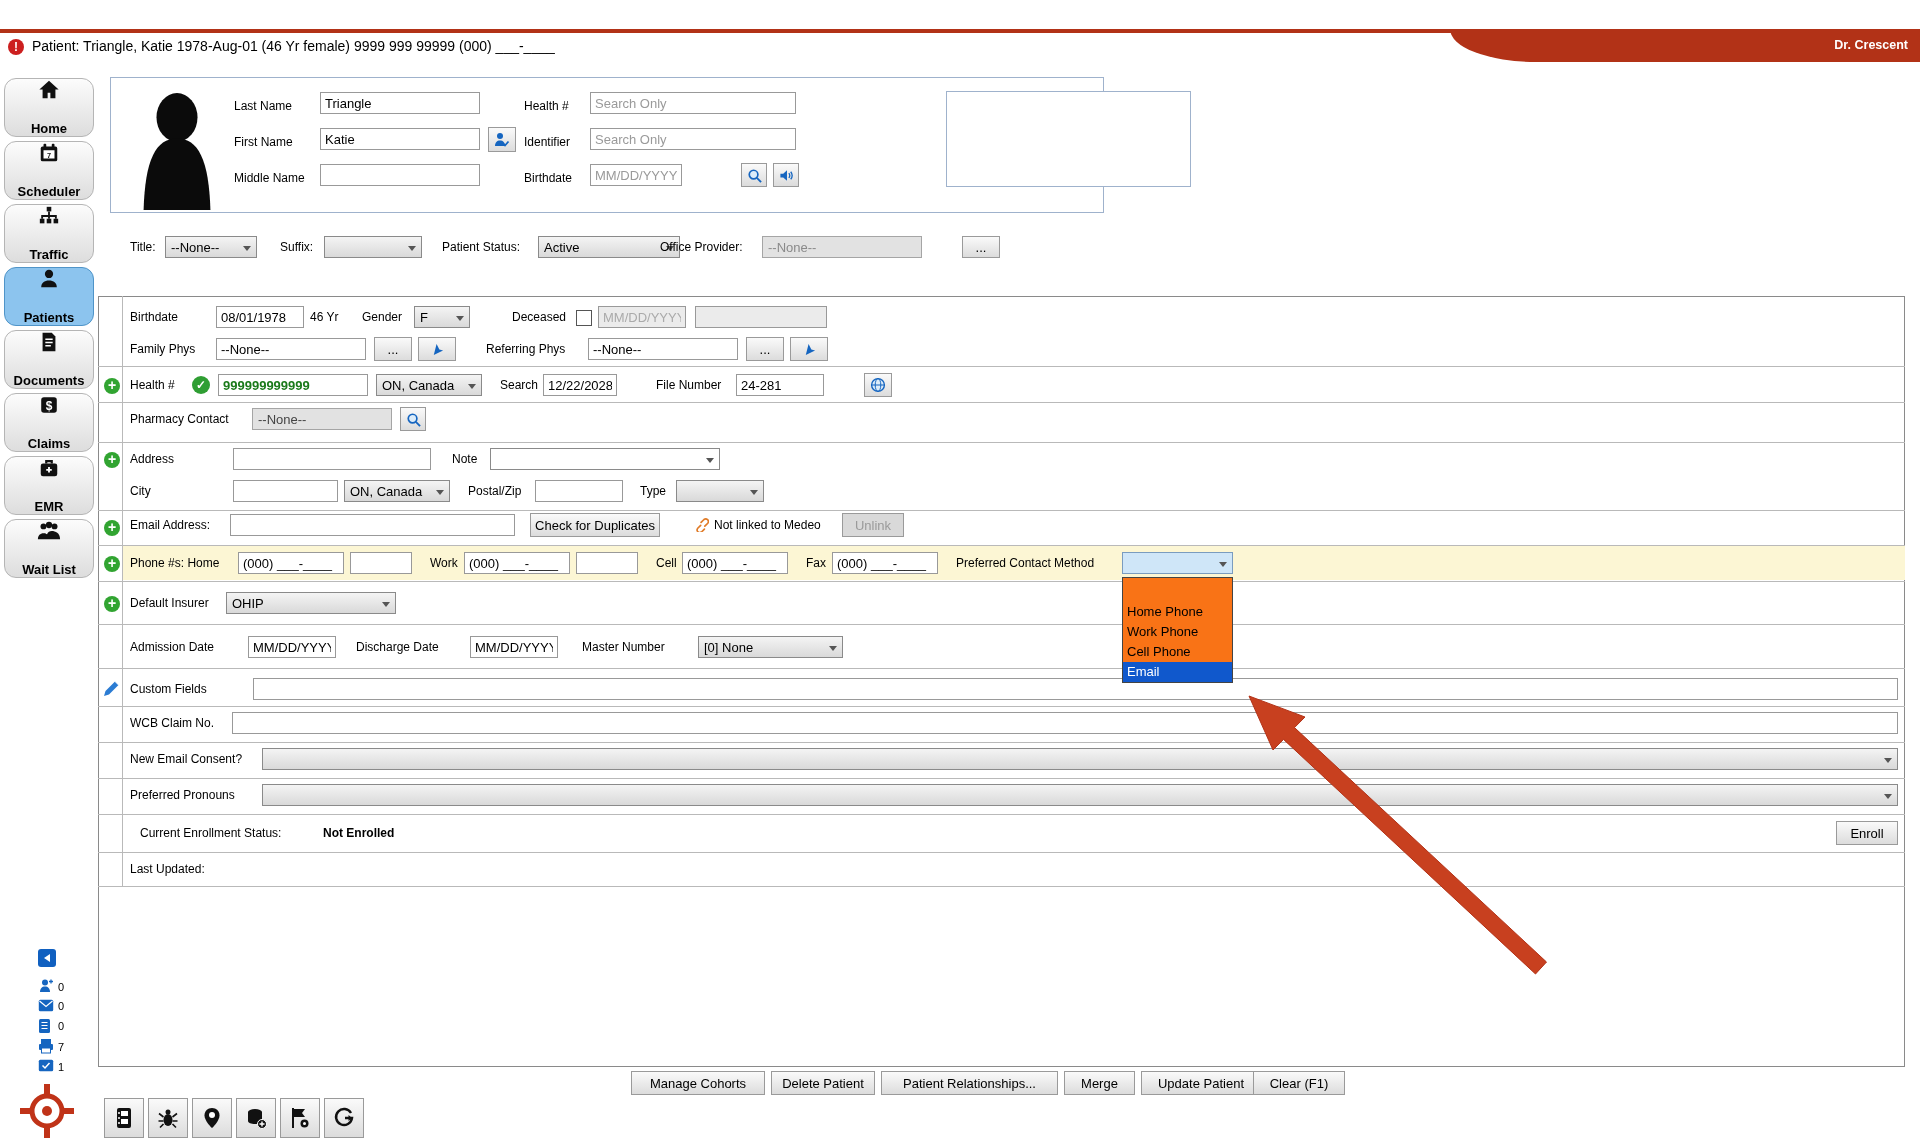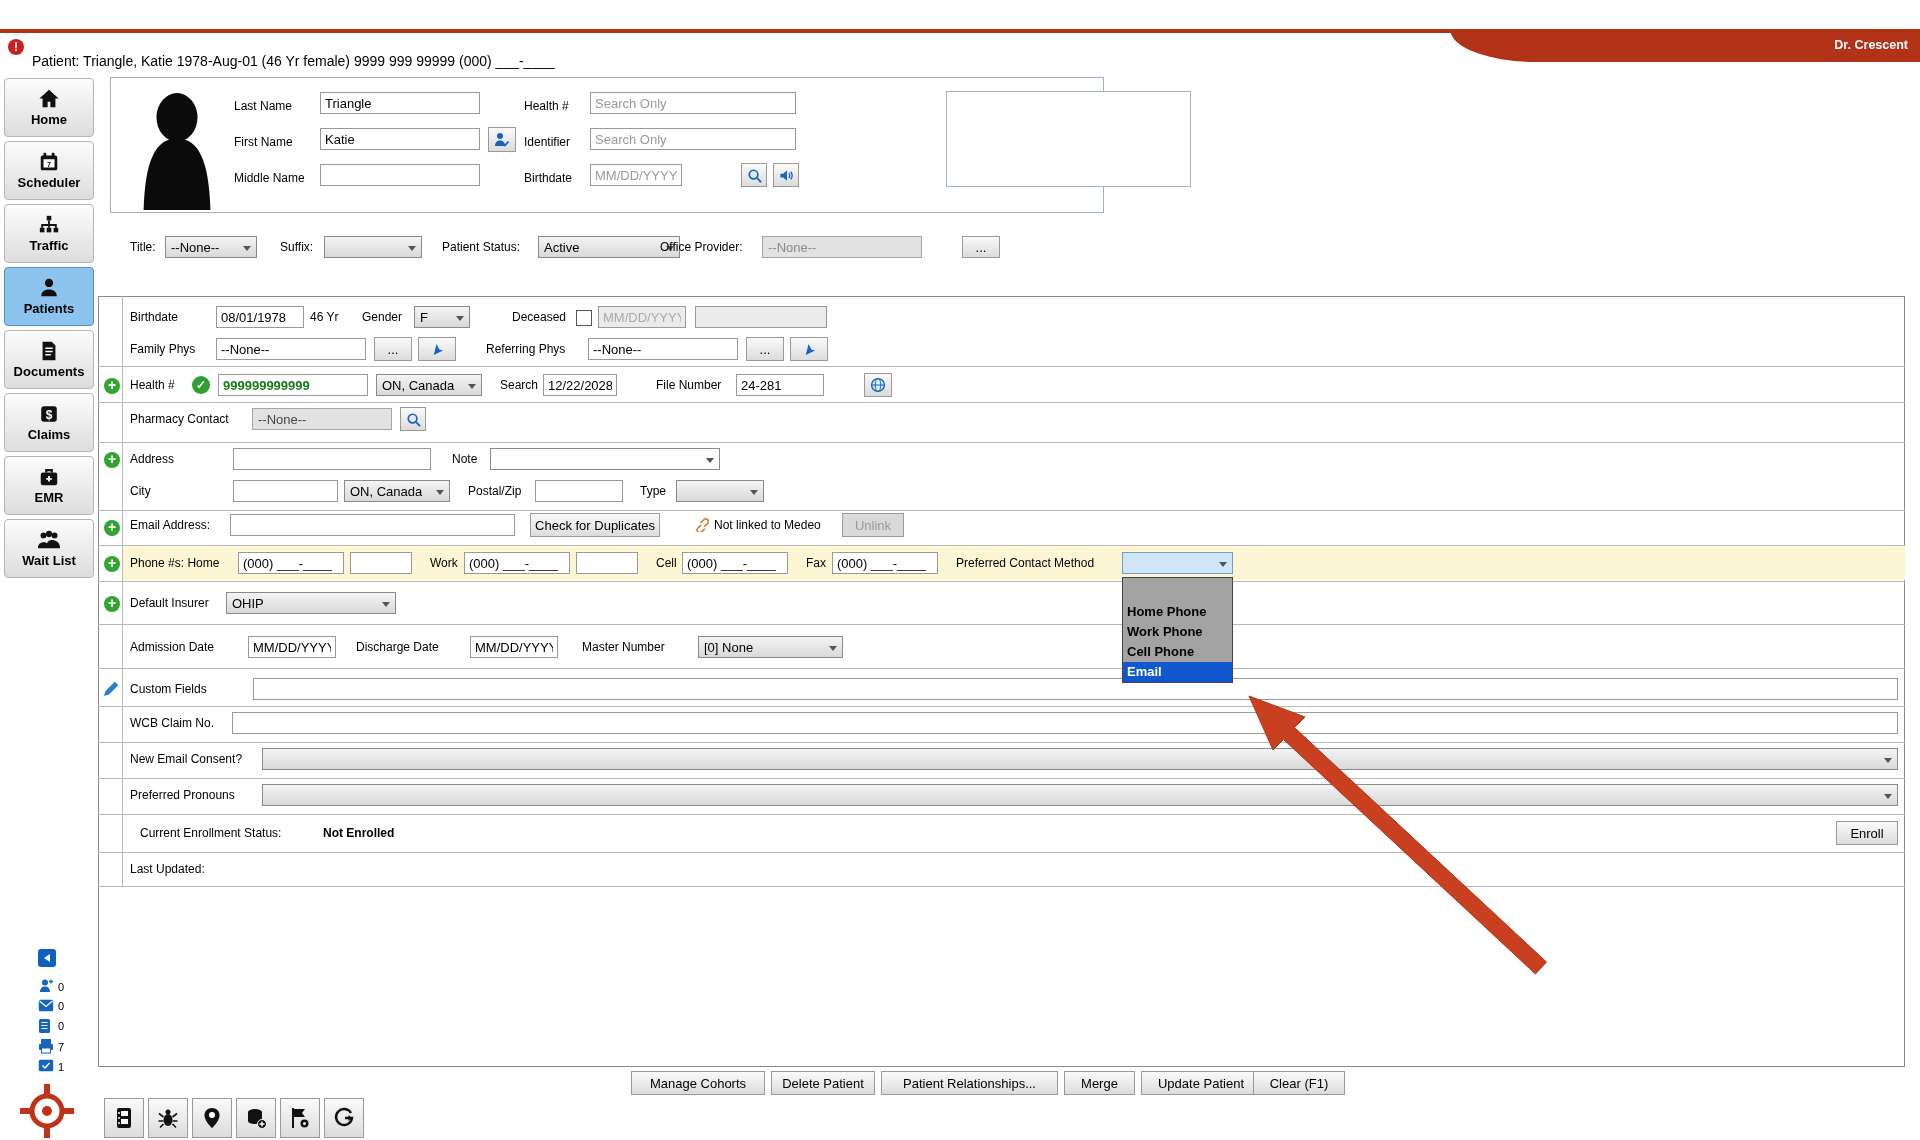--- a/index.html
+++ b/index.html
@@ -15,25 +15,25 @@
   .minbar{width:11px;height:1.5px;background:#fff;}
   .restore{width:9px;height:9px;border:1.2px solid #fff;position:relative;}
   .restore::before{content:"";position:absolute;left:2px;top:-4px;width:9px;height:9px;border:1.2px solid #fff;border-left:none;border-bottom:none;}
   .closex{font-size:16px;line-height:16px;}
   
   .banner{position:absolute;left:0;top:29px;width:1920px;height:33px;background:#fff;}
   .banner .strip{position:absolute;left:0;top:0;width:1920px;height:4px;background:#b23217;}
   .banner .redwing{position:absolute;right:0;top:0;width:470px;height:33px;background:#b23217;border-bottom-left-radius:130px 50px;}
   .banner .alert{position:absolute;left:8px;top:10px;width:16px;height:16px;border-radius:50%;background:#cc1f1f;
                  color:#fff;font-weight:bold;font-size:12px;text-align:center;line-height:16px;}
-  .banner .ptext{position:absolute;left:32px;top:9px;font-size:14px;white-space:nowrap;margin-top:15px;}
+  .banner .ptext{position:absolute;left:32px;top:9px;font-size:14px;white-space:nowrap;}
   .banner .prov{position:absolute;right:12px;top:9px;color:#fff;font-weight:bold;font-size:12.5px;}
   
-  .navbtn{position:absolute;left:4px;width:88px;height:57px;border:1px solid #b5b5b5;border-radius:4px;
-          background:linear-gradient(#fcfcfc,#ddd);display:flex;flex-direction:column;align-items:center;justify-content:center;gap:2px;cursor:pointer;}
+  .navbtn{position:absolute;left:4px;width:88px;height:57px;border:1px solid #b5b5b5;border-radius:12px;
+          background:linear-gradient(#fcfcfc,#ddd);display:flex;flex-direction:column;align-items:center;justify-content:space-between;gap:2px;cursor:pointer;}
   .navbtn .nlabel{font-weight:bold;font-size:13px;}
   .navbtn.active{background:#8cc4ee;border-color:#4f94c8;}
   
   .ppanel{position:absolute;left:110px;top:77px;width:992px;height:134px;border:1px solid #9fb2cc;background:#fff;}
   .photobox{position:absolute;left:835px;top:13px;width:243px;height:94px;border:1px solid #9fb2cc;background:#fff;}
   
   .lbl{position:absolute;line-height:22px;white-space:nowrap;font-size:12px;}
   .inp{position:absolute;height:22px;box-sizing:border-box;border:1px solid #999;background:#fff;
        font:13px "Liberation Sans",sans-serif;padding:0 4px;color:#000;}
   .inp::placeholder{color:#9a9a9a;}
@@ -57,22 +57,22 @@
         font-weight:bold;font-size:14px;line-height:15px;text-align:center;}
   .hline{position:absolute;left:98px;width:1807px;height:1px;background:#b9b9b9;}
   .badge{position:absolute;width:18px;height:18px;border-radius:50%;background:#2f9e33;color:#fff;
          font-size:12px;font-weight:bold;text-align:center;line-height:18px;}
   
   .tabs{position:absolute;left:100px;top:272px;display:flex;align-items:flex-end;}
   .tab{height:22px;line-height:22px;padding:0 9px;border:1px solid #aaa;border-bottom:none;background:#f0f0f0;
        margin-right:1px;font-size:13px;cursor:pointer;}
   .tab.active{height:25px;line-height:25px;background:#fff;border-color:#888;position:relative;z-index:3;}
   
-  .ddpopup{position:absolute;left:1122px;top:577px;width:111px;height:106px;background:#a3a3a3;border:1px solid #444;
-           box-sizing:border-box;z-index:5;font-weight:bold;}
+  .ddpopup{position:absolute;left:1122px;top:577px;width:111px;height:106px;background:#f97316;border:1px solid #444;
+           box-sizing:border-box;z-index:5;}
   .ddopt{height:20px;line-height:20px;padding-left:4px;font-size:13px;cursor:pointer;white-space:nowrap;}
   .ddopt.blank{height:24px;}
   .ddopt.sel{background:#1058cc;color:#fff;}
   .yellowband{position:absolute;left:123px;top:546px;width:1782px;height:34px;background:#fcf6d4;}
   
   .statcount{position:absolute;font-size:11px;color:#000;}
   svg{display:block;}
 </style>
 </head>
 <body>

